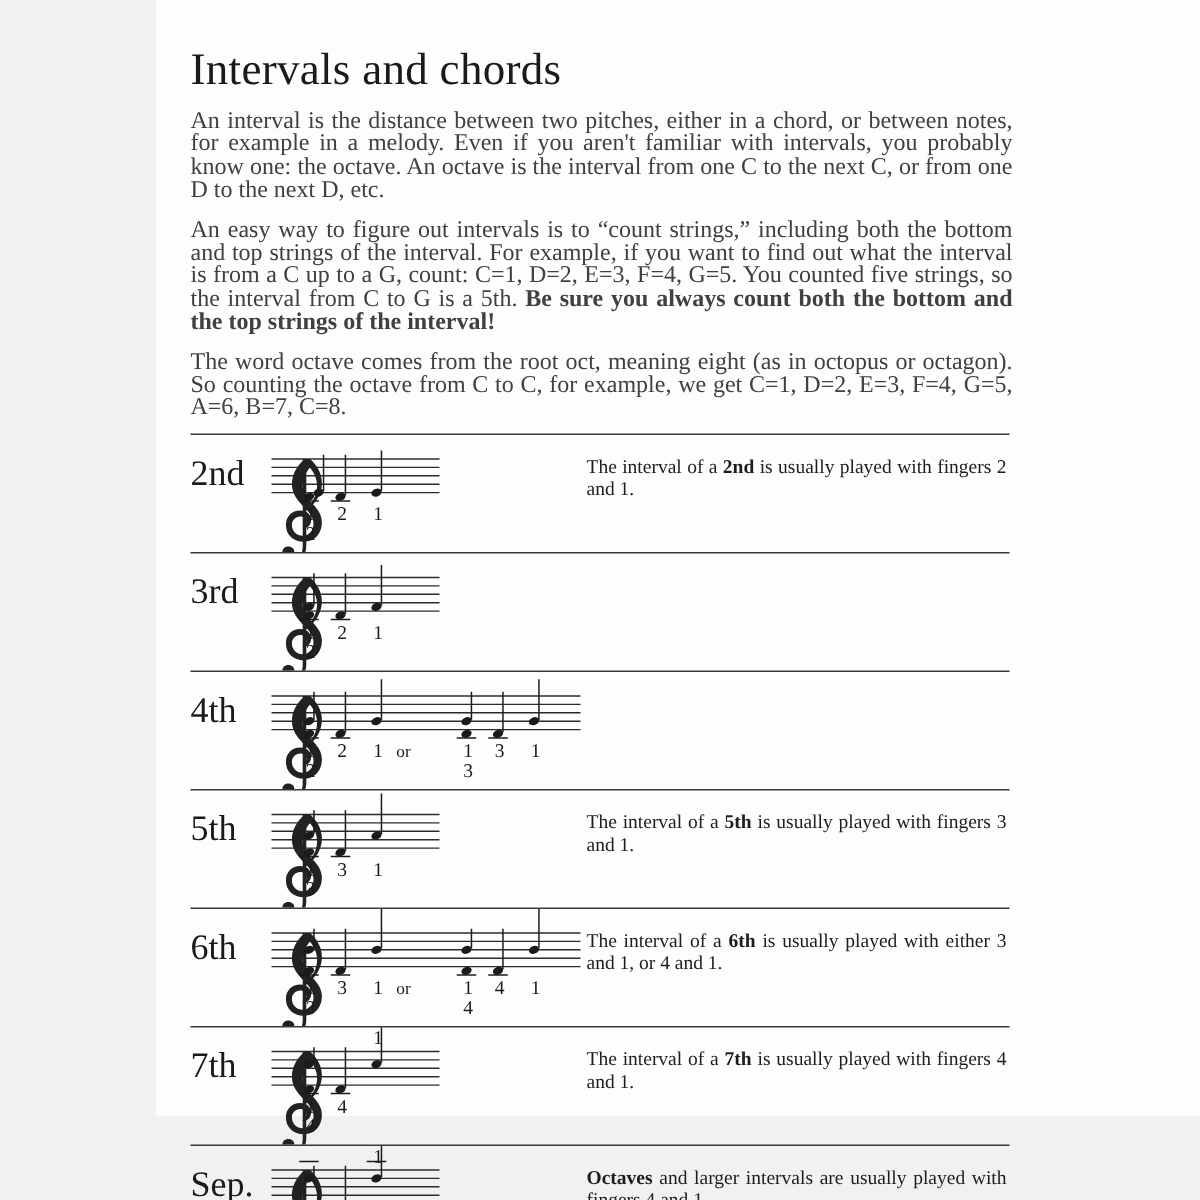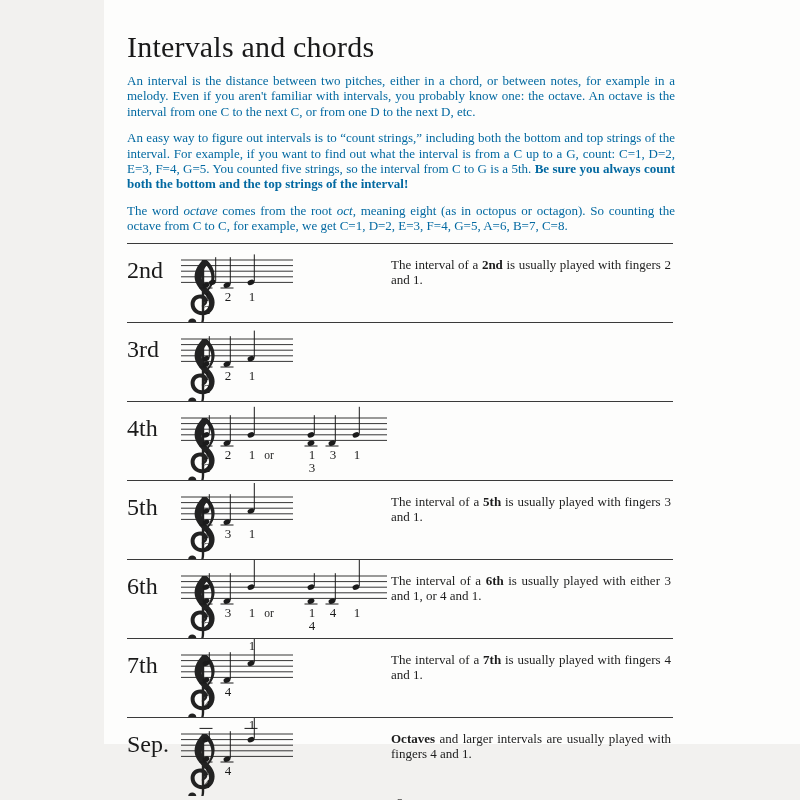--- a/index.html
+++ b/index.html
@@ -33,29 +33,29 @@
   
   .page-title {
     font-size: 30px;
     font-weight: 400;
     letter-spacing: .2px;
     margin: 0 0 10px 0;
     line-height: 1.1;
     color: #1a1a1a;
   }
   p.body {
-    font-size: 13px;
+    font-size: 16px;
     line-height: 15.4px;
     text-align: justify;
     margin: 0 0 11px 0;
-    color: #0369a1;
+    color: #404040;
   }
   p.body.tight { margin-bottom: 9px; }
   .b { font-weight: bold; }
-  .i { font-style: italic; }
+  .i { }
 
   
   .rule {
     height: 0;
     border-top: 1.3px solid #3a3a3a;
     width: 546px;
     margin: 0;
   }
   .row {
     position: relative;

